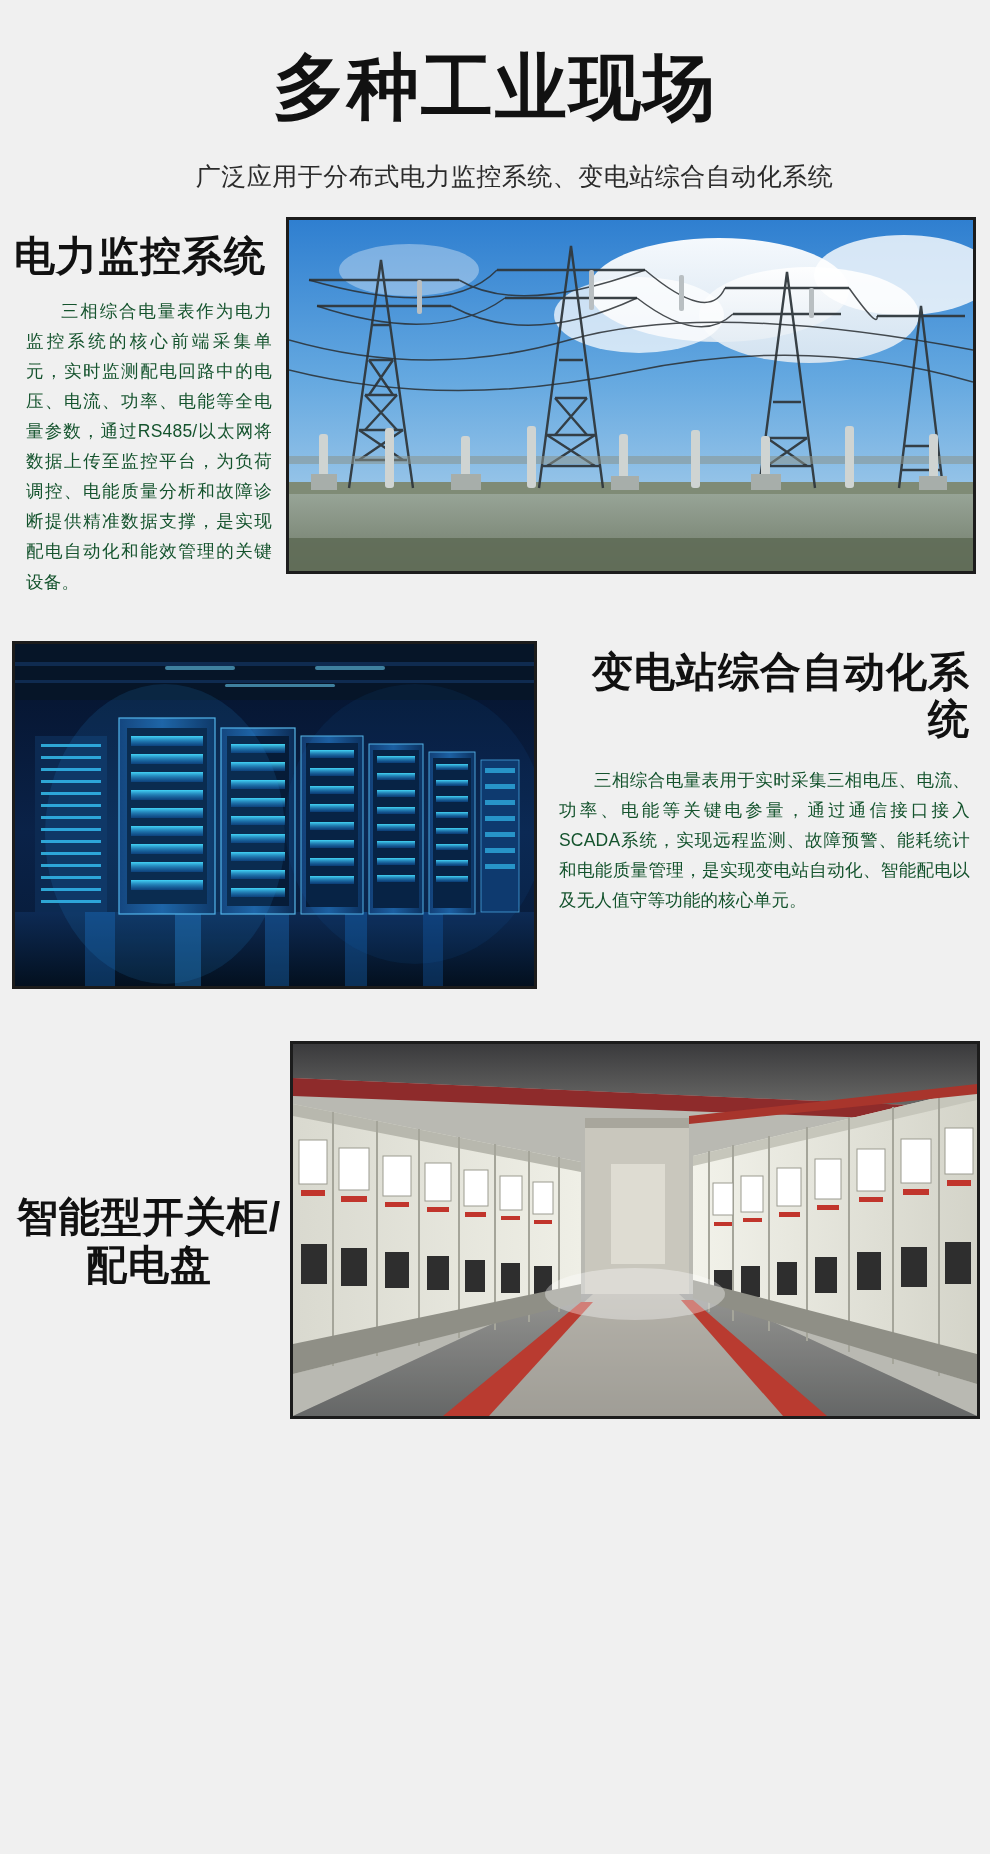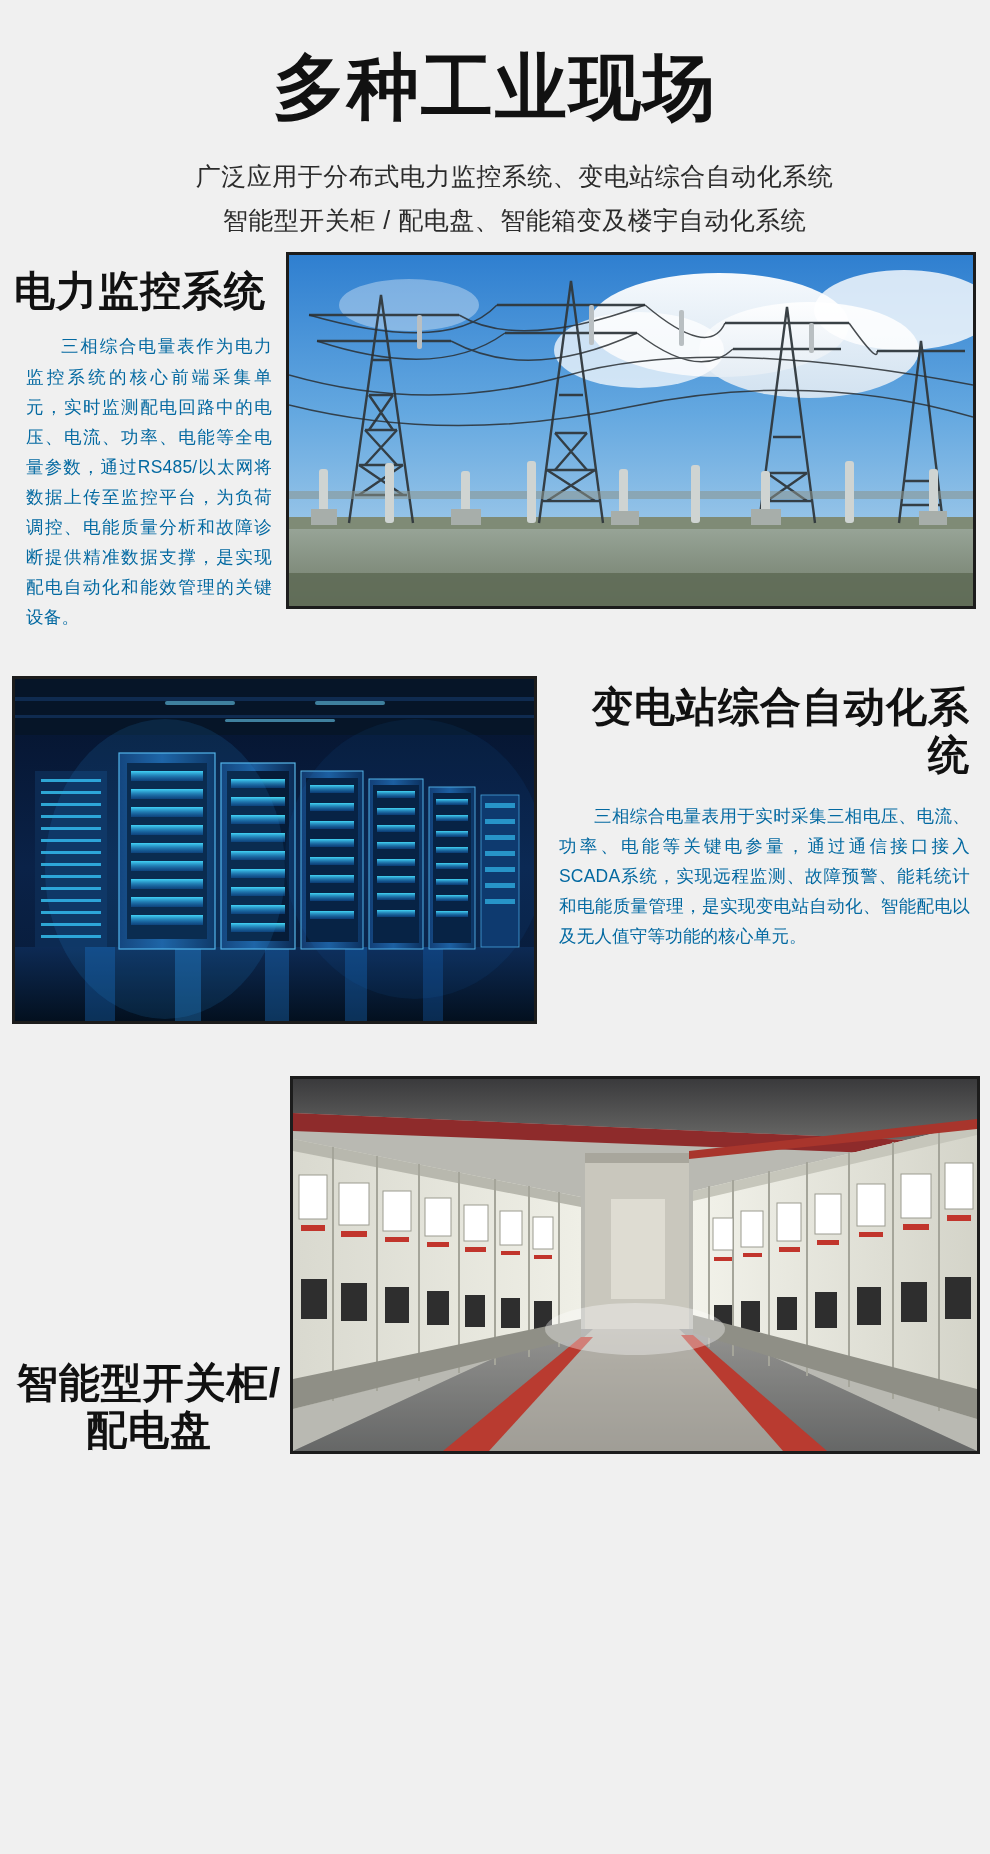--- a/index.html
+++ b/index.html
@@ -45,21 +45,21 @@
     letter-spacing: 0.5px;
   }
 
   
   .section {
     position: relative;
   }
 
   
   .sec1 {
-    margin-top: 10px;
+    margin-top: 18px;
     display: flex;
     align-items: flex-start;
   }
   .sec1 .text-col {
     width: 286px;
     padding-left: 8px;
     box-sizing: border-box;
   }
   .sec1 .img-col {
     width: 696px;
@@ -73,21 +73,21 @@
     line-height: 1.15;
     letter-spacing: 1px;
   }
   .sec1 .sec-heading {
     margin-top: 16px;
     margin-left: 6px;
   }
   .body-text {
     font-size: 17.5px;
     line-height: 1.72;
-    color: #0369a1;
+    color: #14532d;
     text-align: justify;
     text-indent: 2em;
     margin-top: 16px;
     letter-spacing: 0.2px;
   }
   .sec1 .body-text {
     margin-left: 18px;
     margin-right: 14px;
   }
   .photo {
@@ -121,21 +121,21 @@
     margin-top: 8px;
   }
   .sec2 .body-text {
     margin-top: 22px;
   }
 
   
   .sec3 {
     margin-top: 52px;
     display: flex;
-    align-items: flex-end;
+    align-items: center;
   }
   .sec3 .text-col {
     width: 290px;
     padding-left: 8px;
     box-sizing: border-box;
   }
   .sec3 .img-col {
     width: 700px;
     box-sizing: border-box;
   }
@@ -151,21 +151,20 @@
 </style>
 </head>
 <body>
 
 <div class="page">
 
   <div class="header">
     <h1 class="main-title">多种工业现场</h1>
     <div class="subtitle-block">
       <div class="subtitle-line">广泛应用于分布式电力监控系统、变电站综合自动化系统</div>
-      <div class="subtitle-line">智能型开关柜 / 配电盘、智能箱变及楼宇自动化系统</div>
     </div>
   </div>
 
   <div class="section sec1">
     <div class="text-col">
       <div class="sec-heading">电力监控系统</div>
       <div class="body-text">三相综合电量表作为电力监控系统的核心前端采集单元，实时监测配电回路中的电压、电流、功率、电能等全电量参数，通过RS485/以太网将数据上传至监控平台，为负荷调控、电能质量分析和故障诊断提供精准数据支撑，是实现配电自动化和能效管理的关键设备。</div>
     </div>
     <div class="img-col">
       <div class="photo" style="width:690px;height:357px;">

